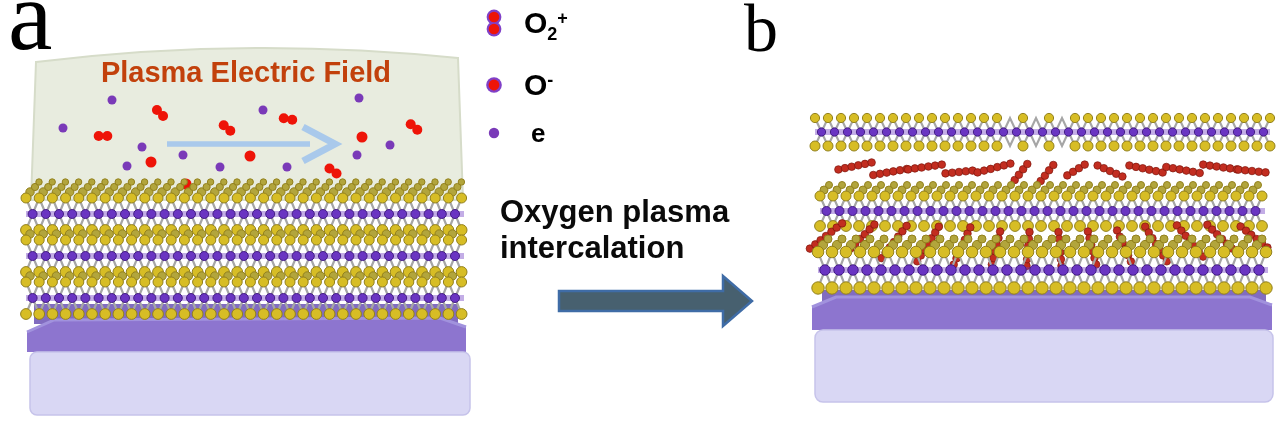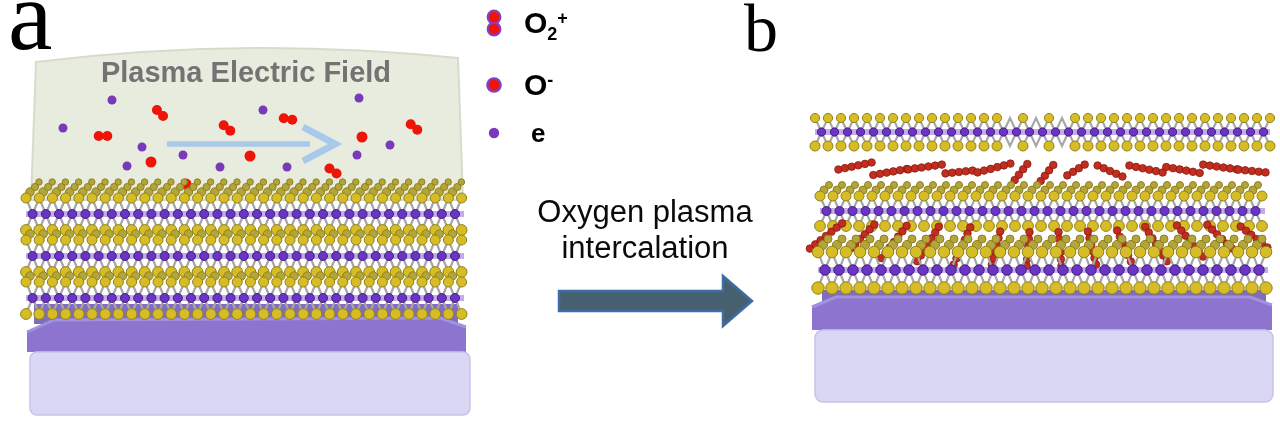--- a/index.html
+++ b/index.html
@@ -5,32 +5,32 @@
   html,body{margin:0;padding:0;background:#fff;}
   .fig{position:relative;width:1280px;height:437px;background:#ffffff;overflow:hidden;
        font-family:"Liberation Sans",sans-serif;}
   .panel-label{position:absolute;font-family:"Liberation Serif",serif;color:#000;line-height:1;}
   #label-a{left:8px;top:-34px;font-size:100px;}
   #label-b{left:744px;top:-6px;font-size:68px;}
   .art{position:absolute;top:0;}
   #art-a{left:0;width:475px;height:437px;}
   #art-b{left:760px;width:520px;height:437px;}
   .plasma-title{position:absolute;left:48px;top:56px;width:396px;text-align:center;
-       font-size:29px;font-weight:bold;color:#737373;}
+       font-size:29px;font-weight:bold;color:#c2410c;}
   .legend-row{position:absolute;display:flex;align-items:center;text-align:center;}
   #legend-row-o2plus{left:481px;top:6px;}
   #legend-row-ominus{left:481px;top:70px;}
   #legend-row-electron{left:481px;top:120px;}
   .legend-icon{display:block;margin-right:17px;}
   .legend-label{font-weight:bold;font-size:30px;color:#000;line-height:1;white-space:nowrap;}
   .legend-label sub{font-size:18px;vertical-align:-7px;}
   .legend-label sup{font-size:18px;vertical-align:9px;}
   #legend-row-electron .legend-label{font-size:26px;margin-left:7px;}
-  .transition-text{position:absolute;left:500px;top:194px;width:290px;text-align:center;
-       font-size:31px;font-weight:normal;color:#0a0a0a;line-height:1.15;}
+  .transition-text{position:absolute;left:500px;top:194px;width:290px;
+       font-size:31px;font-weight:bold;color:#0a0a0a;line-height:1.15;}
   #block-arrow{position:absolute;left:545px;top:272px;width:215px;height:62px;}
 </style>
 </head>
 <body>
 
 <div class="fig">
 
   <div class="panel-label" id="label-a">a</div>
   <div class="panel-label" id="label-b">b</div>
 

